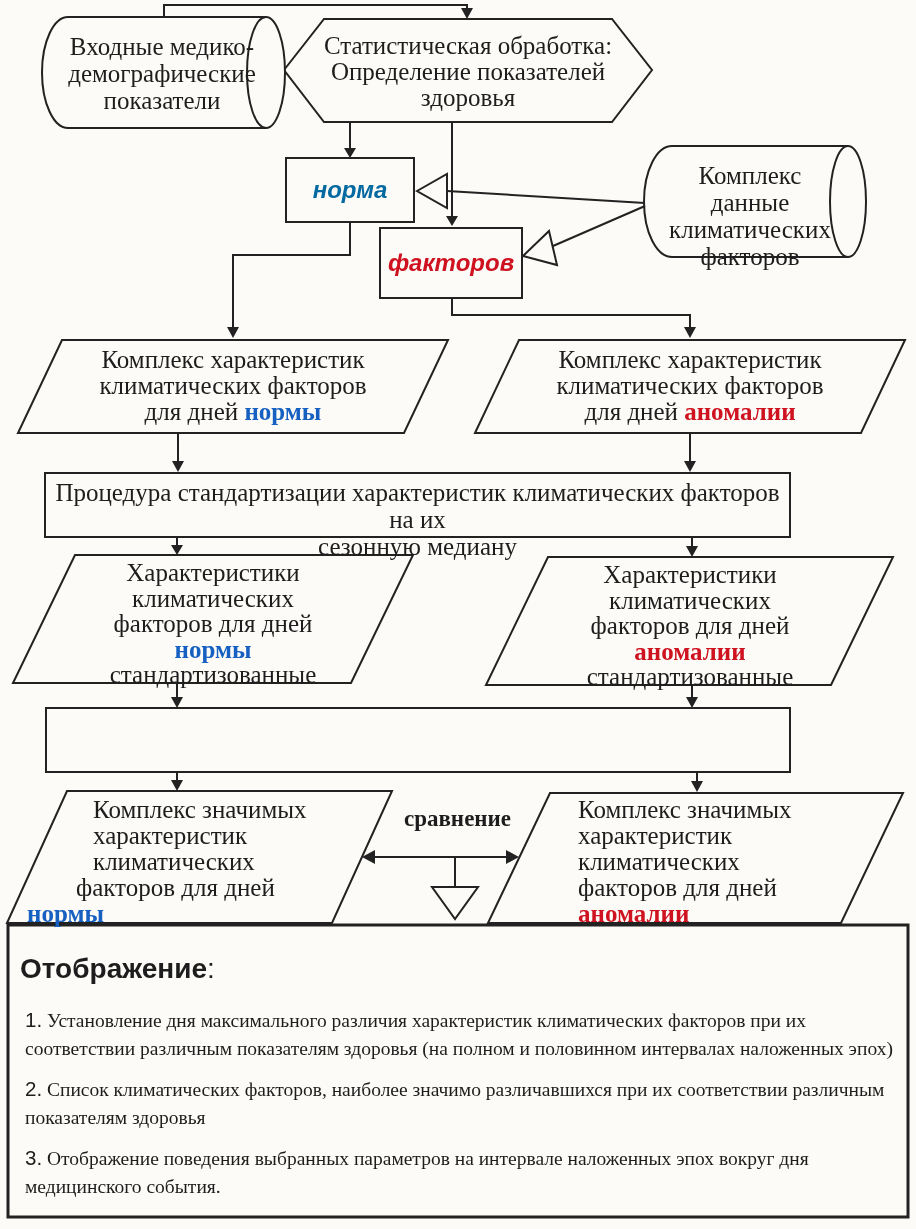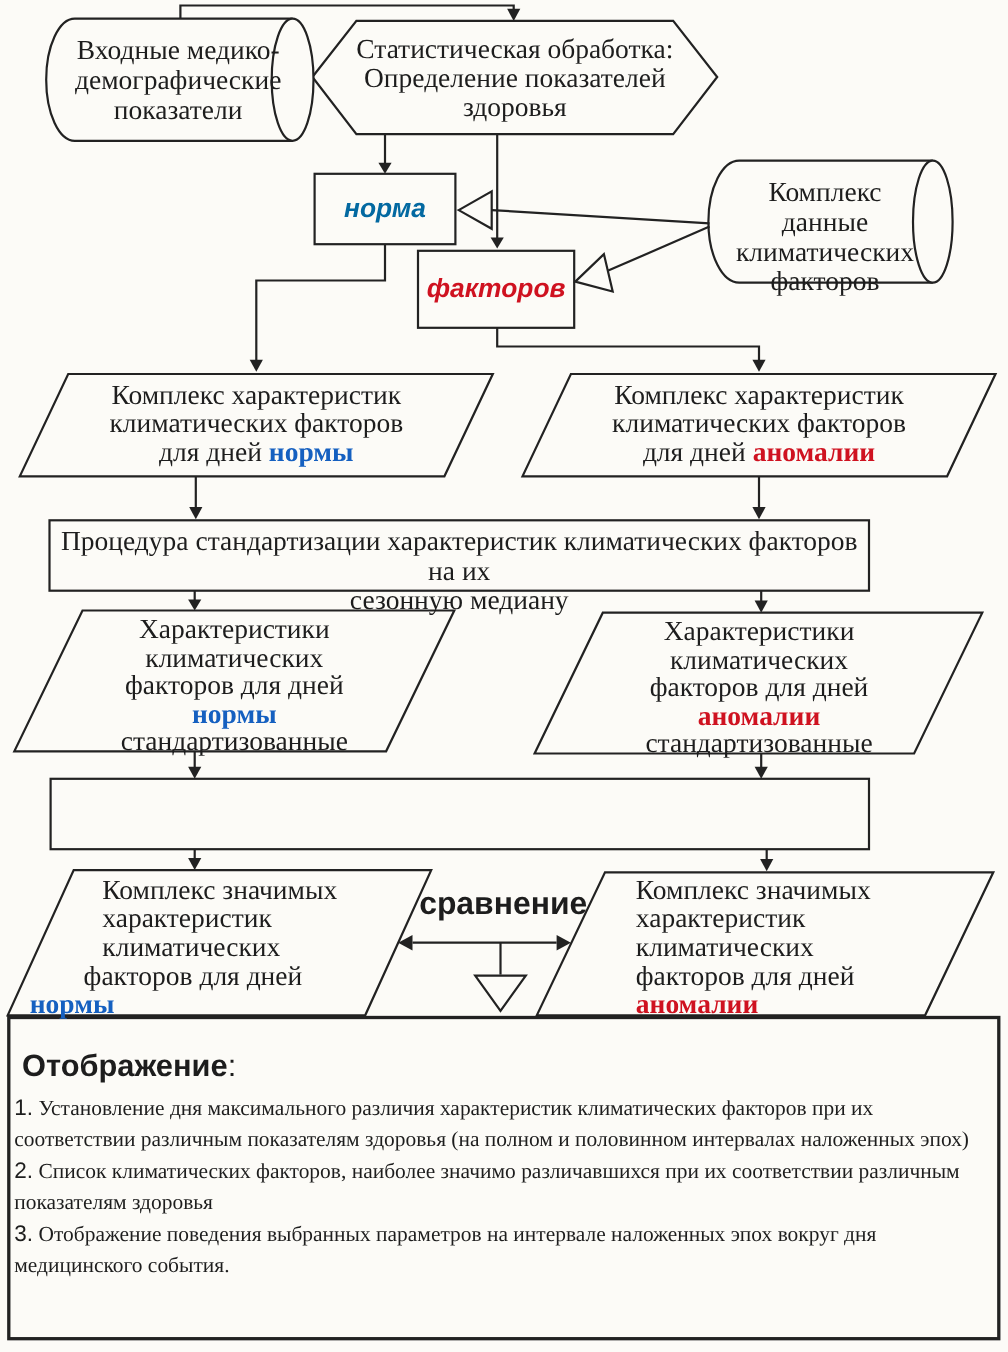--- a/index.html
+++ b/index.html
@@ -9,24 +9,24 @@
   .stage svg{position:absolute;left:0;top:0}
   .tb{position:absolute}
   .c{text-align:center}
   .s19{font-size:25px;line-height:26px}
   .lh27{line-height:27px}
   .lh255{line-height:25.5px}
   .blue{color:#1560c0;font-weight:700}
   .red{color:#cf1220;font-weight:700}
   .tag{font-family:"Liberation Sans","DejaVu Sans",sans-serif;font-style:italic;font-weight:700;
        font-size:24px;display:flex;align-items:center;justify-content:center}
-  .cmp{font-family:Liberation Sans, sans-serif;font-weight:700;font-size:29px}
+  .cmp{font-family:Liberation Serif, serif;font-weight:700;font-size:23px}
   .rtitle{font-family:"Liberation Sans","DejaVu Sans",sans-serif;font-weight:700;font-size:28px}
   .rcolon{font-weight:400}
-  .ritem{font-size:19.5px;line-height:28px;margin:0}
+  .ritem{font-size:19.5px;line-height:28px;margin:12px}
   .rnum{font-family:"Liberation Sans","DejaVu Sans",sans-serif;font-size:20.5px}
   .ln{display:block}
 </style>
 </head>
 <body>
 
 <div class="stage">
 
   <svg width="916" height="1229" viewBox="0 0 916 1229">
     <g stroke="#222" stroke-width="2" fill="none">

